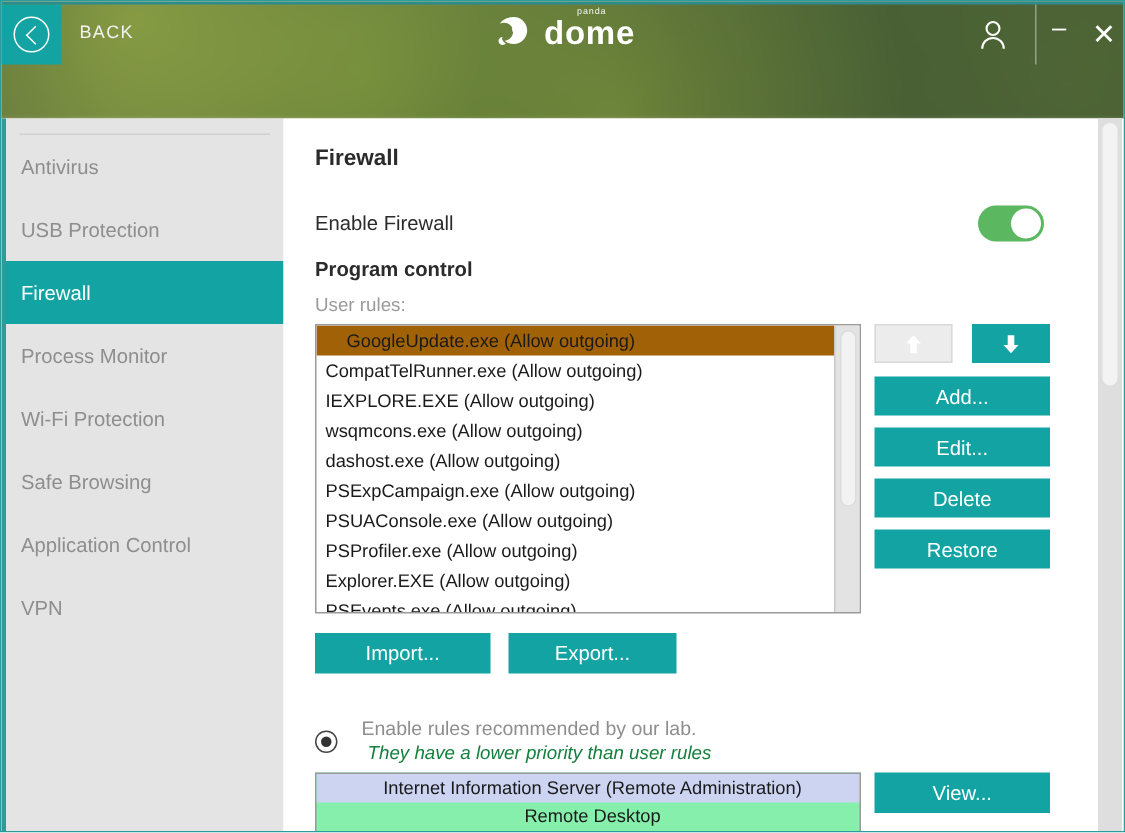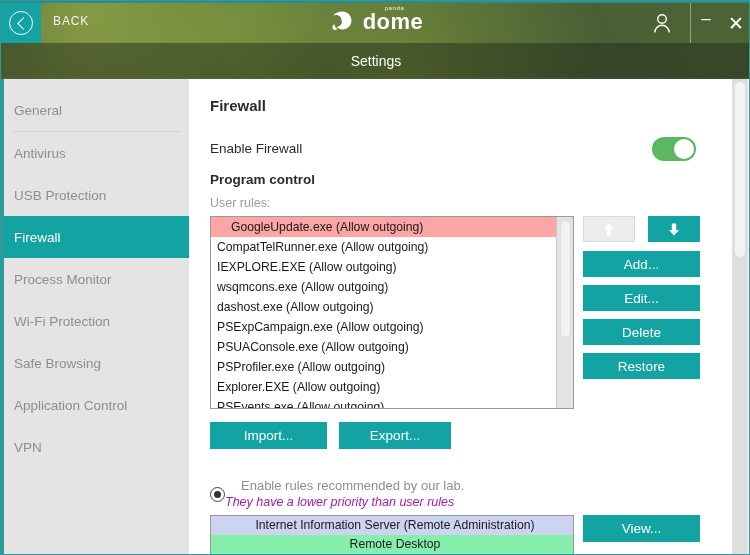--- a/index.html
+++ b/index.html
@@ -157,21 +157,21 @@
     border: 1px solid #9a9a9a;
     overflow: hidden;
   }
   .list-inner { position: absolute; left: 0; top: 0; width: 345px; }
   .list-item {
     height: 20px; line-height: 20px;
     padding-left: 6px;
     font-size: 12.2px; color: #1a1a1a;
     white-space: nowrap; cursor: pointer;
   }
-  .list-item.sel { background: #fca5a5; padding-left: 20px; }
+  .list-item.sel { background: #a16207; padding-left: 20px; }
   .lb-scroll {
     position: absolute; right: 0; top: 0;
     width: 17px; height: 191px;
     background: #e3e3e3; border-left: 1px solid #c9c9c9;
     cursor: pointer;
   }
   .lb-thumb {
     position: absolute; left: 3px; top: 3px;
     width: 11px; height: 118px; border-radius: 6px;
     background: #f2f2f2; border: 1px solid #dcdcdc;
@@ -216,21 +216,21 @@
   .radio {
     position: absolute; left: 0; top: 9px;
     width: 15px; height: 15px; border-radius: 50%;
     border: 1.6px solid #444; background: #fff; cursor: pointer;
   }
   .radio .dot {
     position: absolute; left: 3px; top: 3px;
     width: 7px; height: 7px; border-radius: 50%; background: #333;
   }
   .radio-t1 { position: absolute; left: 31px; top: 0; font-size: 13px; color: #8e8e8e; }
-  .radio-t2 { position: absolute; left: 15px; top: 17px; font-size: 12.5px; color: #a21caf; font-style: italic; }
+  .radio-t2 { position: absolute; left: 35px; top: 17px; font-size: 12.5px; color: #15803d; font-style: italic; }
 
   .listbox2 {
     position: absolute; left: 21px; top: 436px;
     width: 364px; height: 48px;
     background: #86efac; border: 1px solid #9a9a9a;
     overflow: hidden;
     text-align: center;
   }
   .l2-item {
     height: 19px; line-height: 19px;
@@ -282,29 +282,23 @@
         <svg width="20" height="22" viewBox="0 0 20 22">
           <circle cx="10" cy="7" r="4.3" fill="none" stroke="#ffffff" stroke-width="1.4"></circle>
           <path d="M2.8 20.5c0-4 3.2-7.2 7.2-7.2s7.2 3.2 7.2 7.2" fill="none" stroke="#ffffff" stroke-width="1.4"></path>
         </svg>
       </div>
       <div class="win-div"></div>
       <div class="minbtn">–</div>
       <div class="closebtn">✕</div>
     </div>
 
-    <div class="settings-band">
-      <div class="settings-title">Settings</div>
-    </div>
   </div>
 
   <div class="sidebar">
-    <div class="side-item">
-      <span>General</span>
-    </div>
     <div class="side-div"></div>
     <div class="side-item">
       <span>Antivirus</span>
     </div>
     <div class="side-item">
       <span>USB Protection</span>
     </div>
     <div class="side-item active">
       <span>Firewall</span>
     </div>

